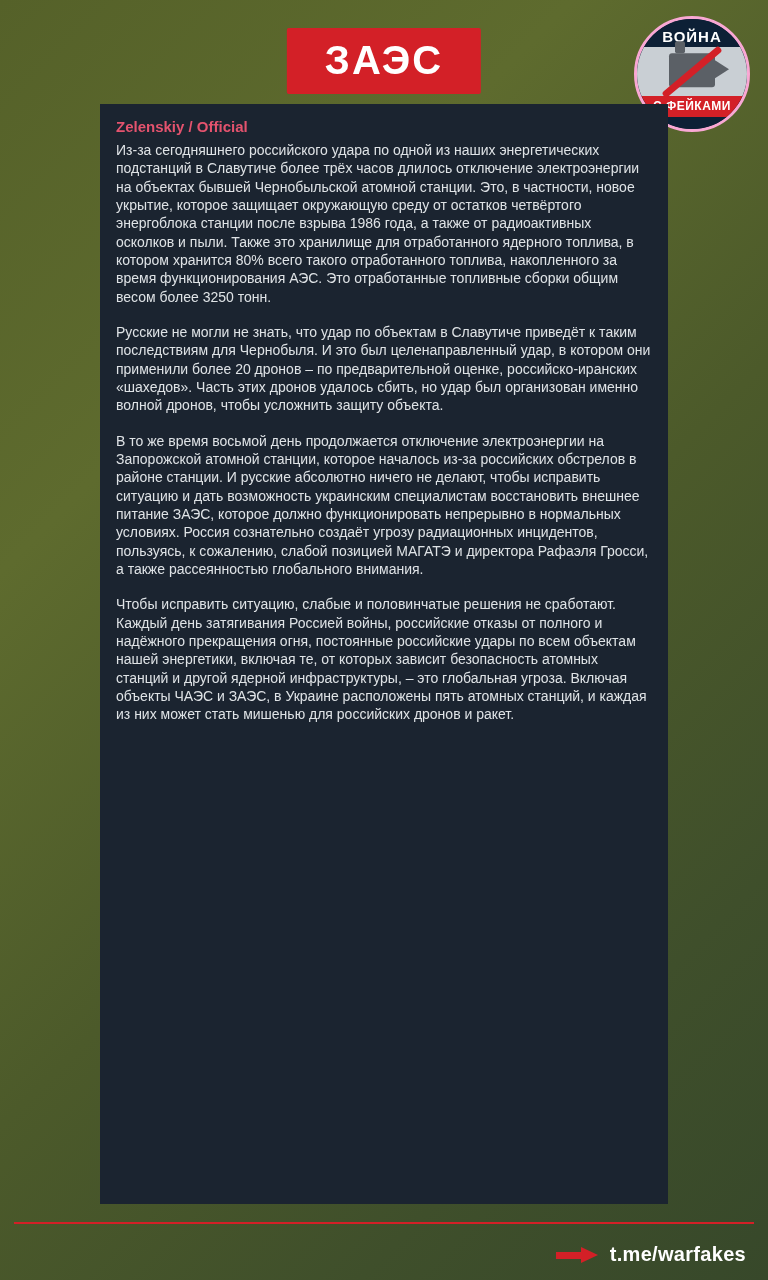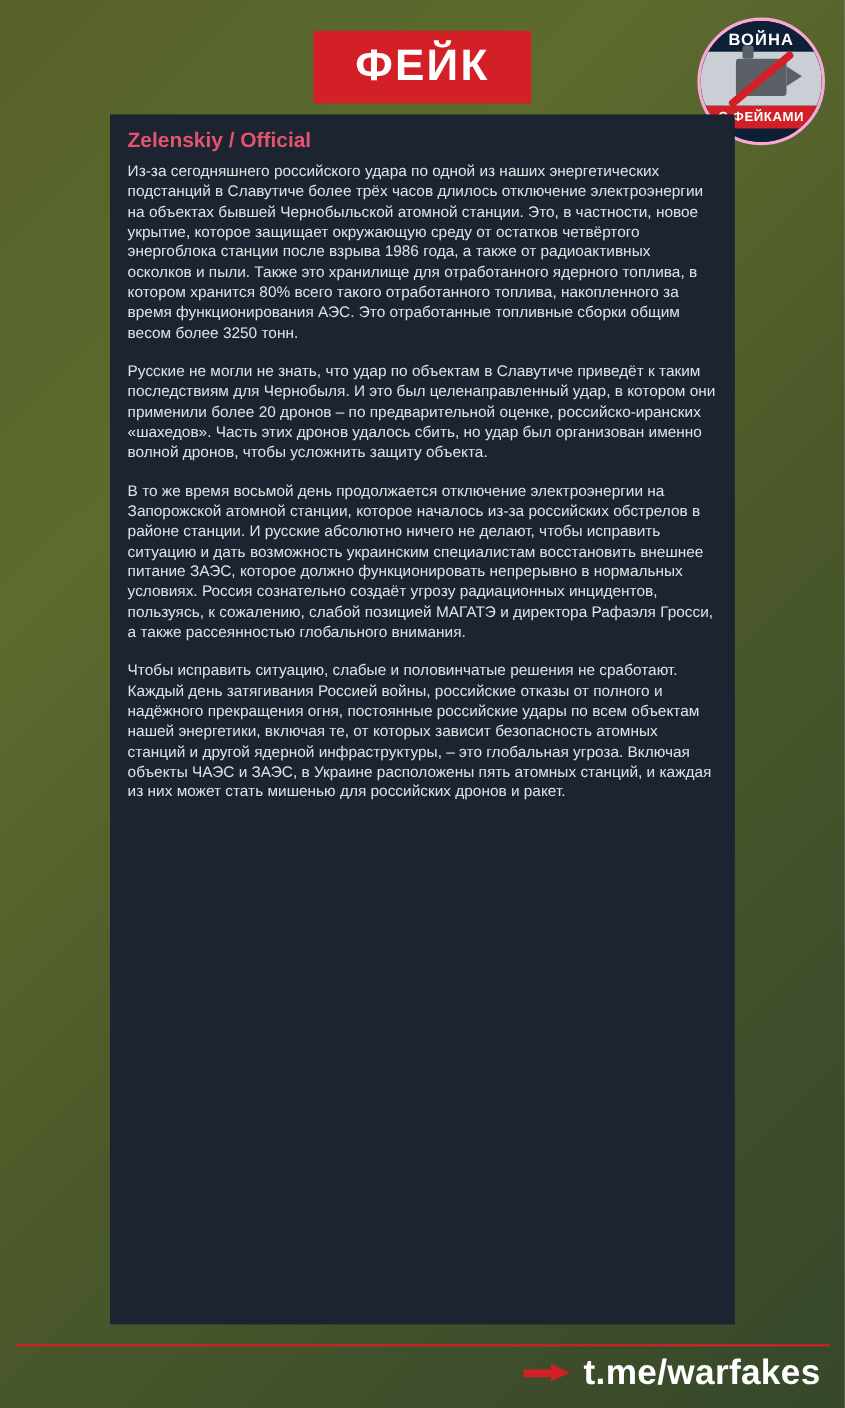--- a/index.html
+++ b/index.html
@@ -117,21 +117,21 @@
     left: 100px;
     top: 104px;
     width: 568px;
     height: 1100px;
     background: #1b2430;
     padding: 14px 16px 10px 16px;
     overflow: hidden;
   }
   .post-author {
     color: #e4536e;
-    font-size: 19px;
+    font-size: 15px;
     font-weight: bold;
     margin-bottom: 6px;
   }
   .post-body p {
     color: #dfe3e6;
     font-size: 14px;
     line-height: 1.31;
     margin-bottom: 17px;
     text-align: left;
   }
@@ -166,29 +166,29 @@
   }
   .footer-arrow .head {
     position: absolute;
     right: 0; top: 0;
     border-left: 17px solid #d32027;
     border-top: 8px solid transparent;
     border-bottom: 8px solid transparent;
   }
   .footer-text {
     color: #ffffff;
-    font-size: 32px;
+    font-size: 20px;
     font-weight: bold;
     letter-spacing: 0.3px;
   }
 </style>
 </head>
 <body>
 
-<div class="fake-banner">ФЕЙК</div>
+<div class="fake-banner">ЗАЭС</div>
 
 <div class="logo-badge">
   <div class="logo-top">ВОЙНА</div>
   <div class="logo-mid">
     <div class="logo-cam"></div>
     <div class="logo-slash"></div>
   </div>
   <div class="logo-bot">С ФЕЙКАМИ</div>
   <div class="logo-strip"></div>
 </div>

